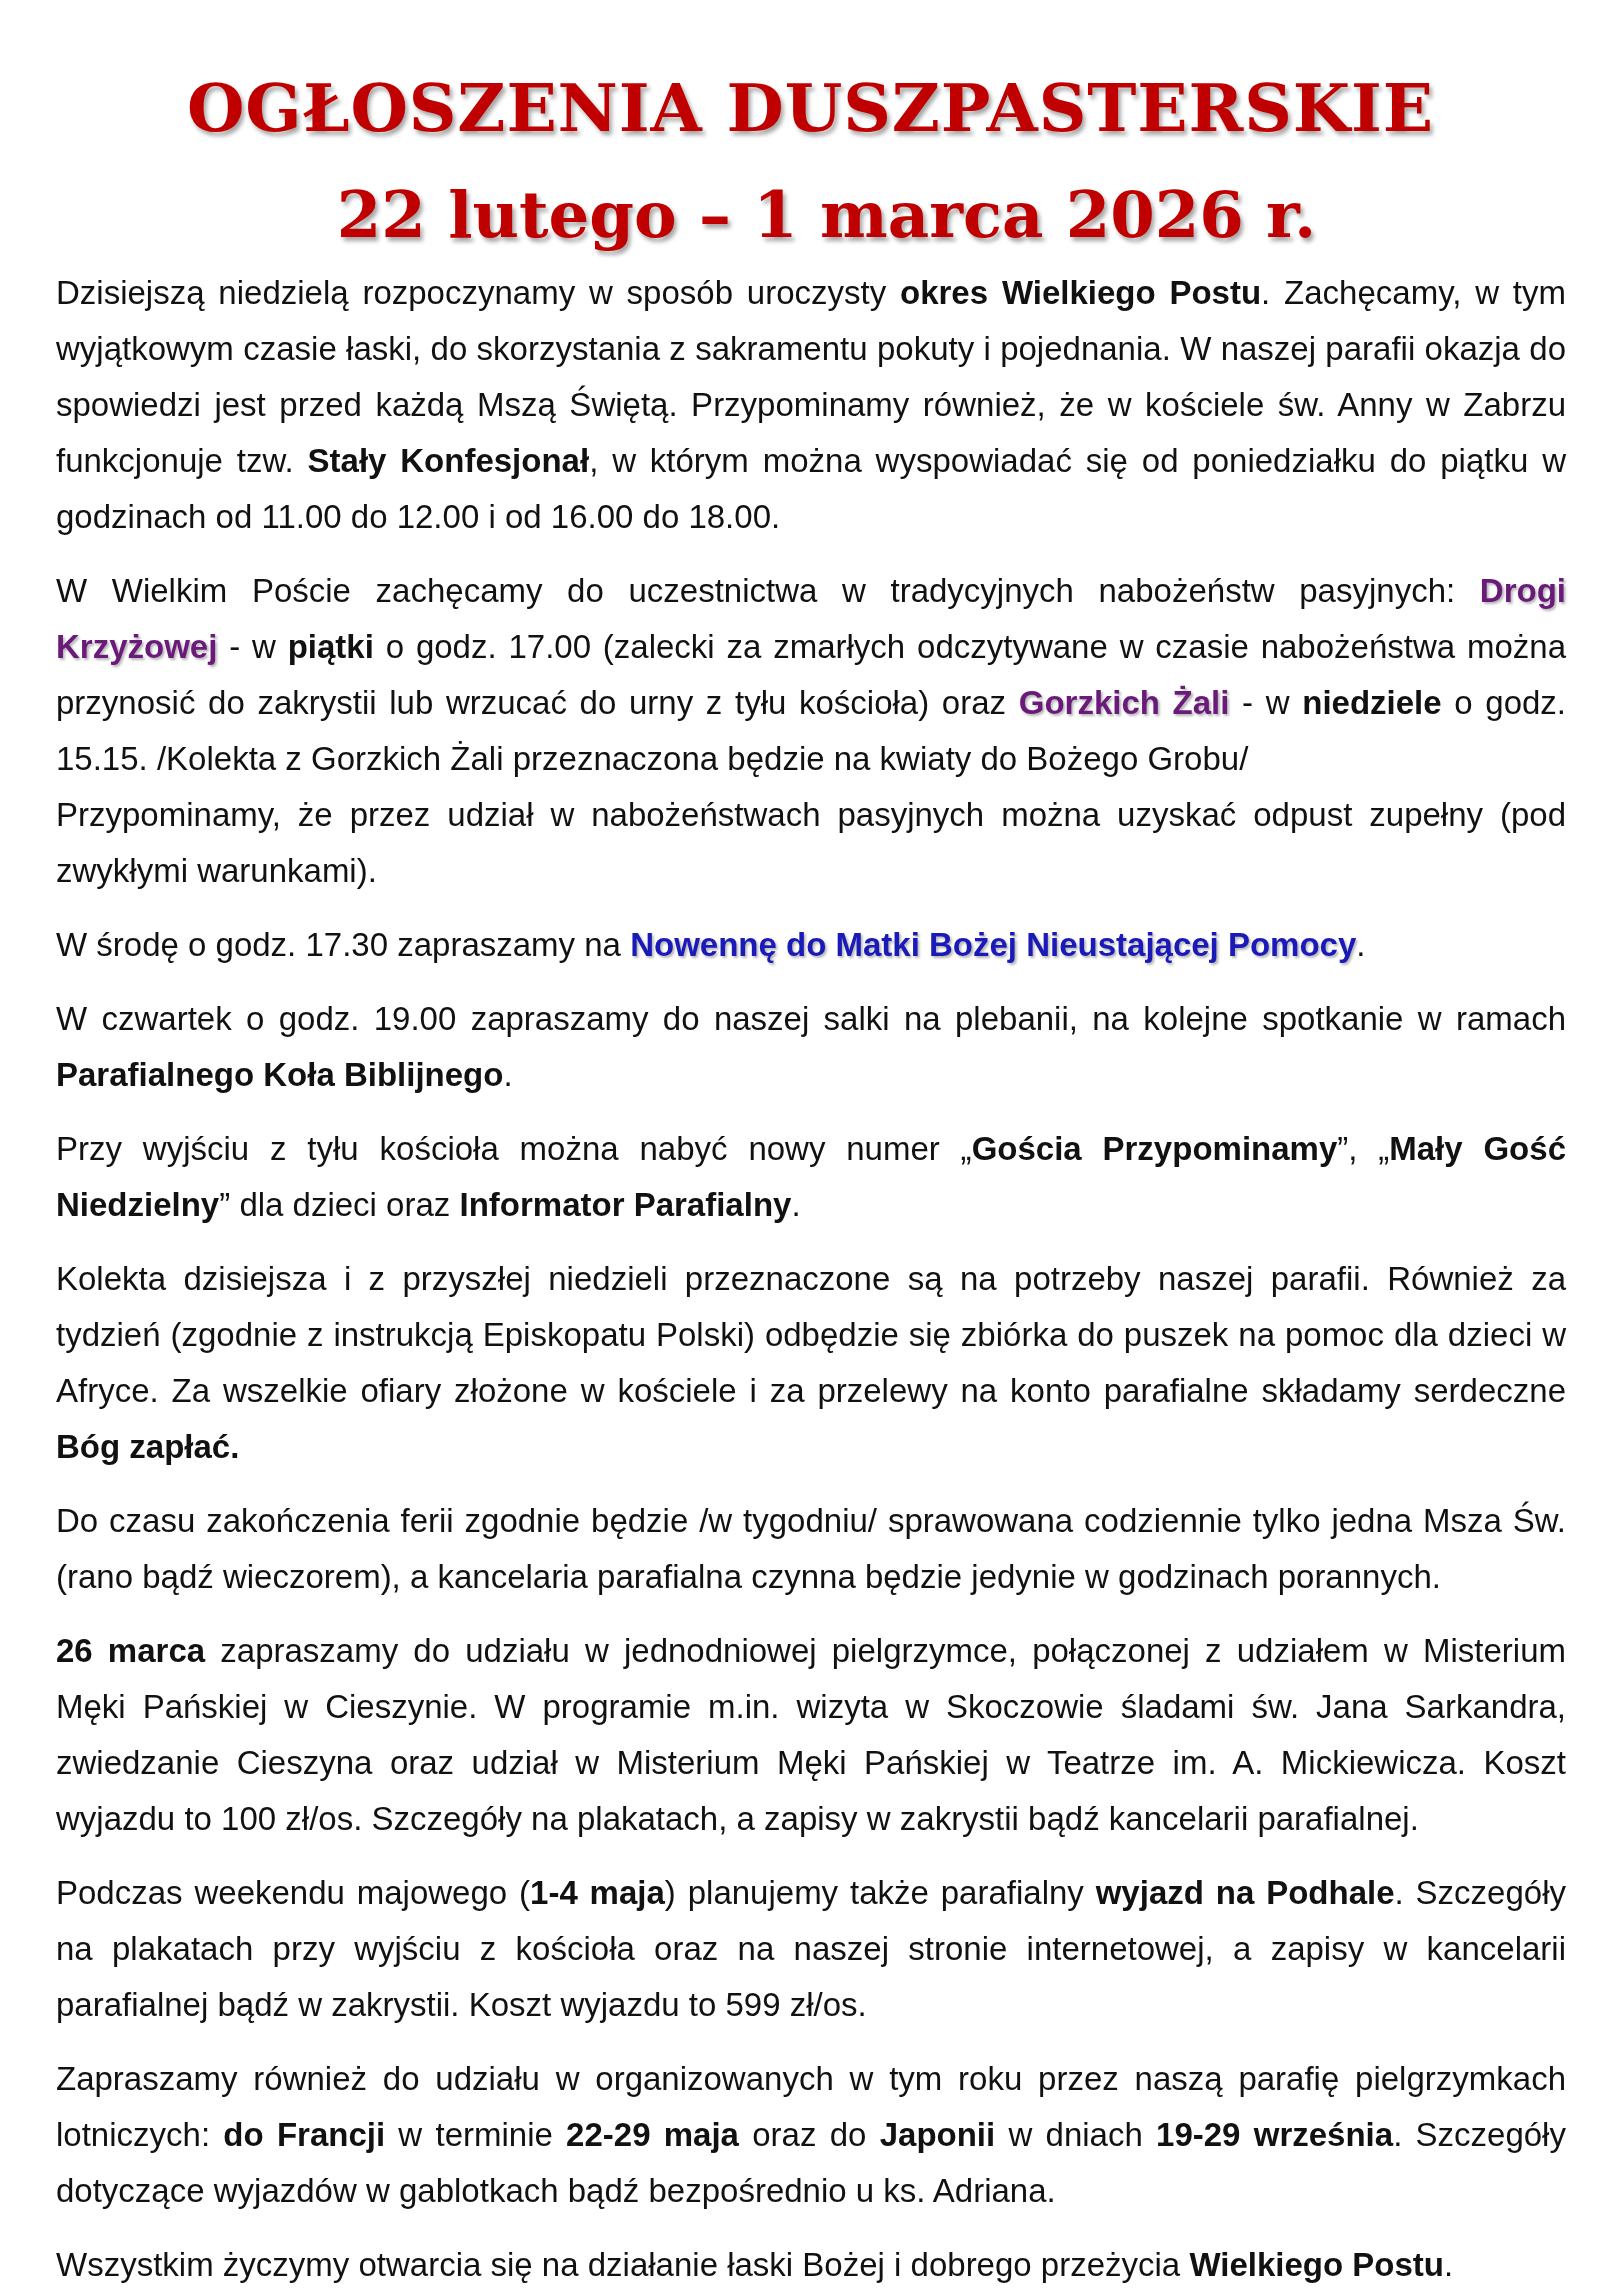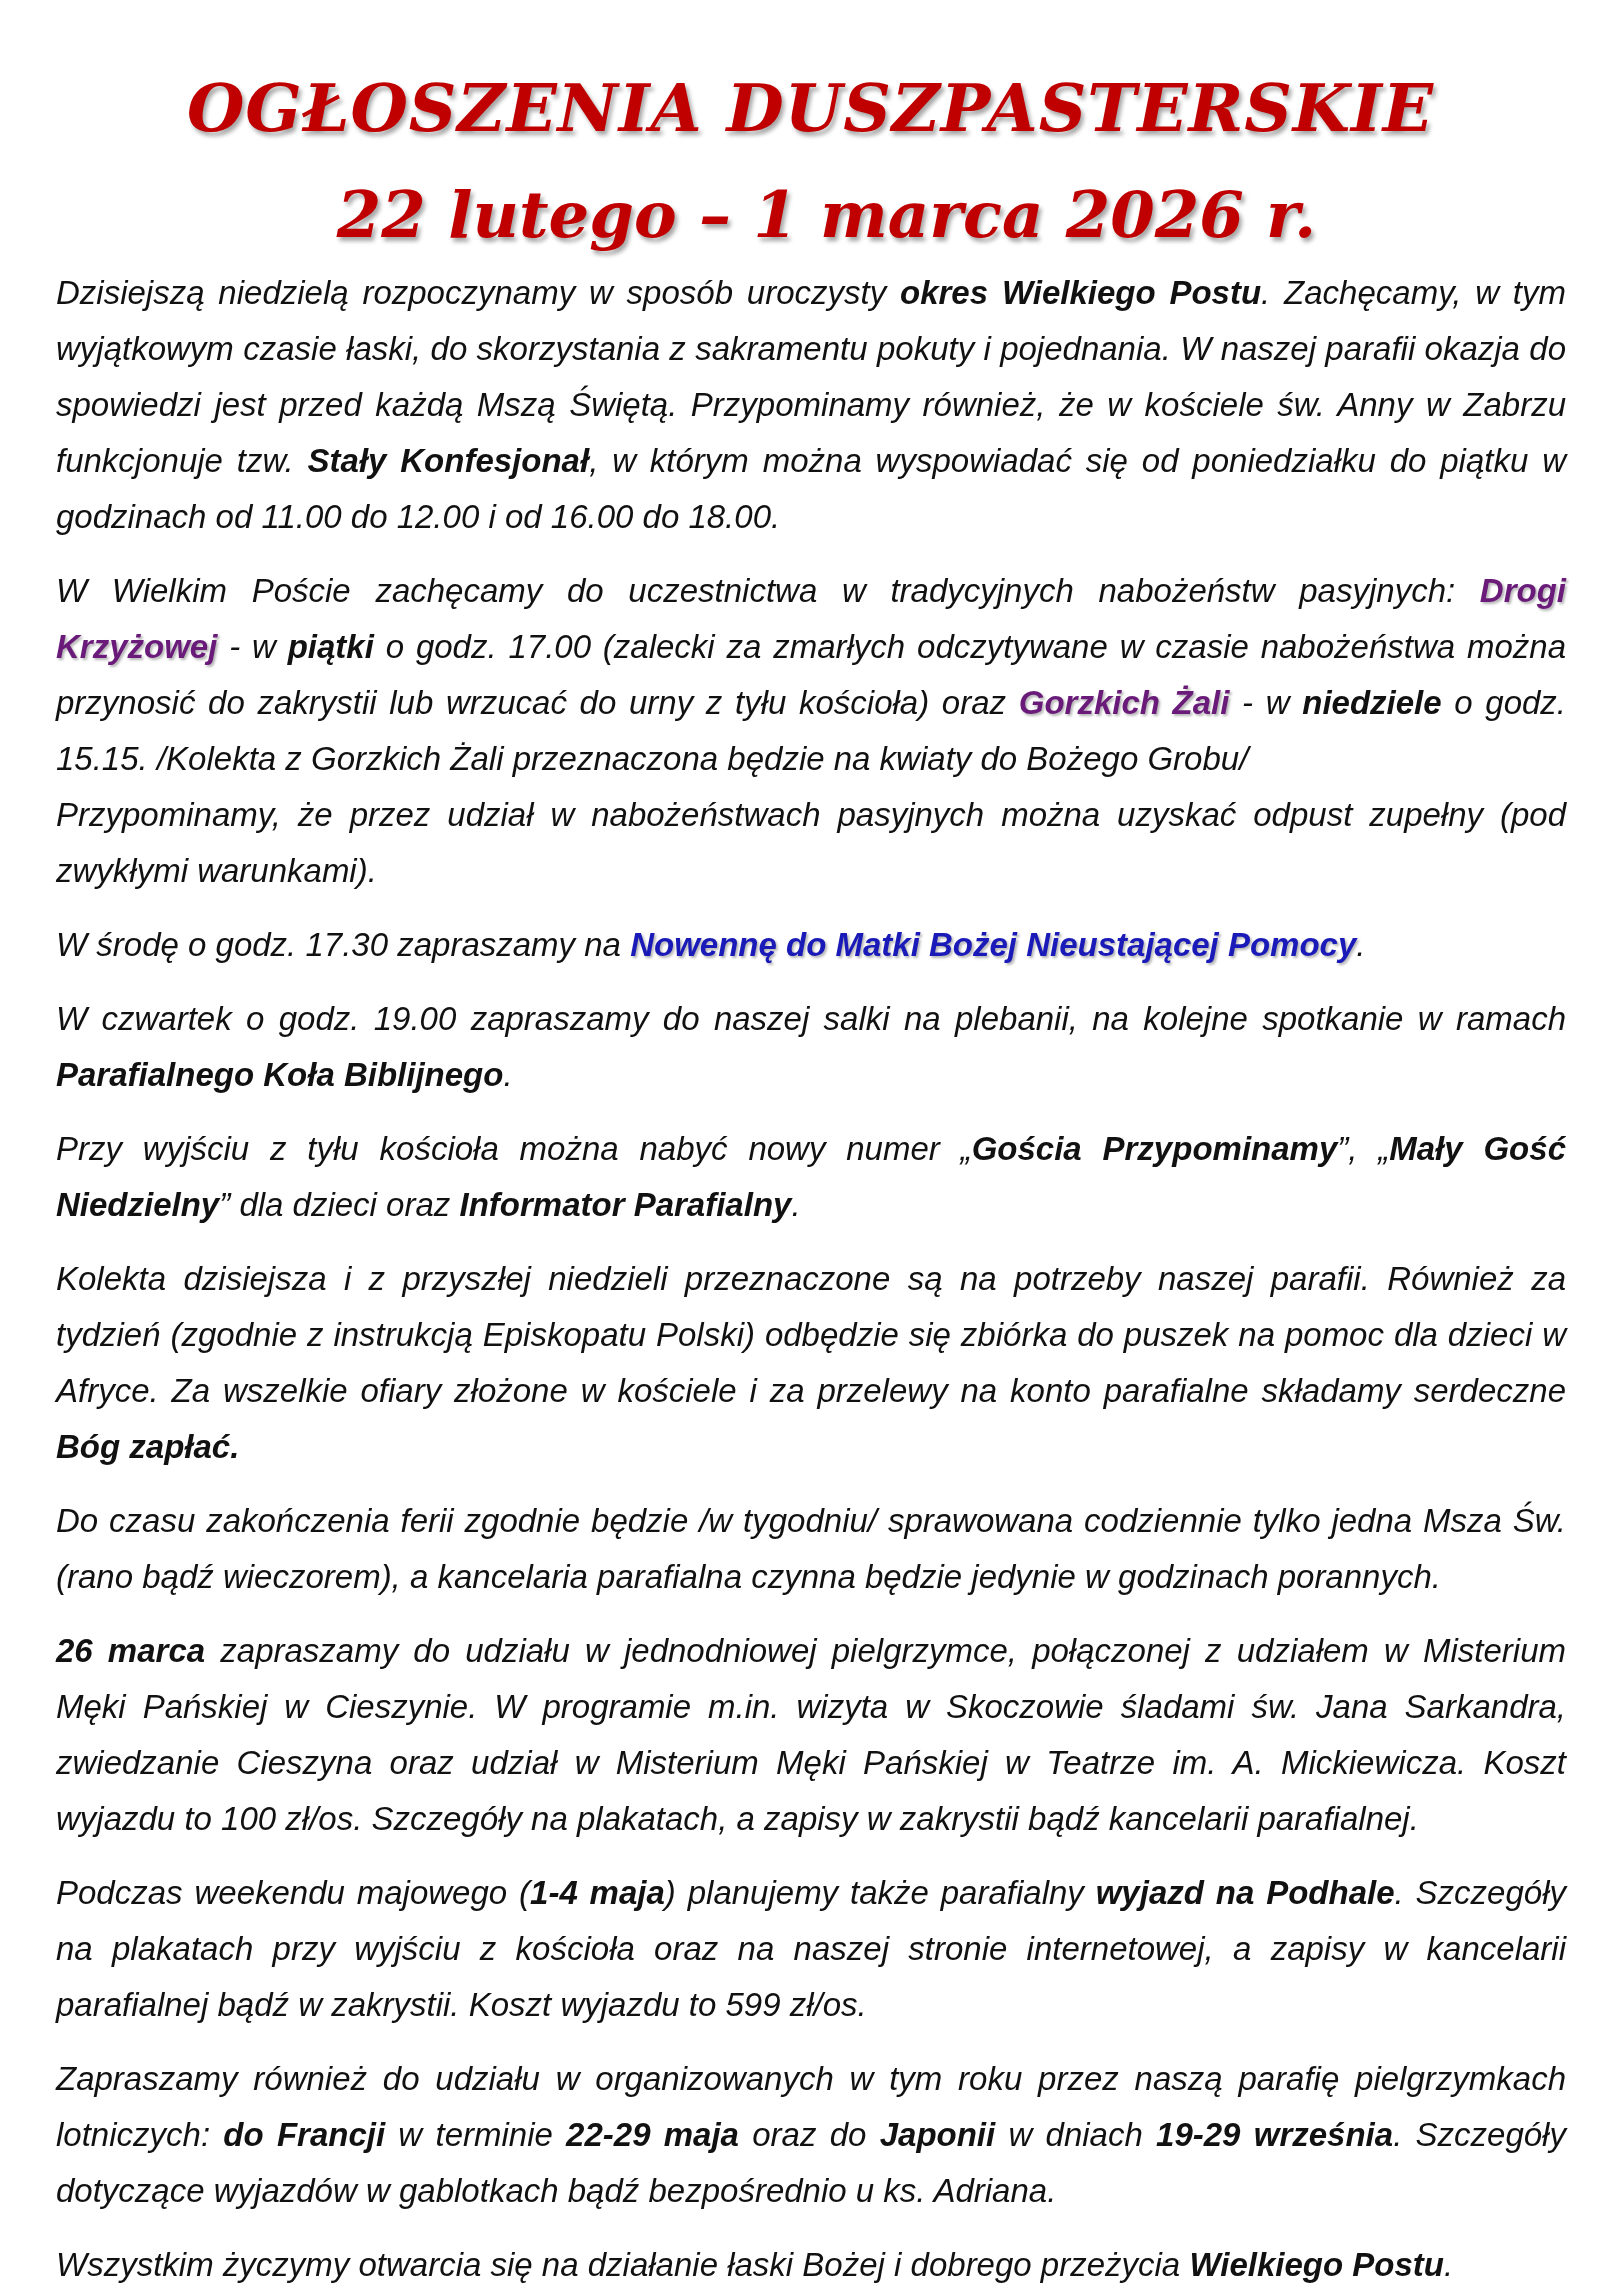--- a/index.html
+++ b/index.html
@@ -1,17 +1,17 @@
 <!DOCTYPE html>
 <html style="font-size:14.3px"><head>
 <meta charset="utf-8">
 <style>
   html, body { margin: 0; padding: 0; background: #ffffff; }
   body { width: 1621px; height: 2293px; position: relative; overflow: hidden; }
-  .page { position: absolute; left: 0; top: 0; width: 1621px; height: 2173px; font-style: italic; }
+  .page { position: absolute; left: 0; top: 0; width: 1621px; height: 2173px; }
   .title {
     position: absolute; left: 0; width: 1621px; top: 63px;
     text-align: center; margin: 0;
     font-family: "DejaVu Serif", "Liberation Serif", serif;
     font-weight: bold; font-size: 66px; line-height: 90px; letter-spacing: 0.9px;
     color: #c00000;
     text-shadow: 2.7px 3.6px 4.5px rgba(0,0,0,0.35);
   }
   .subtitle {
     position: absolute; left: 16px; width: 1621px; top: 170px;

